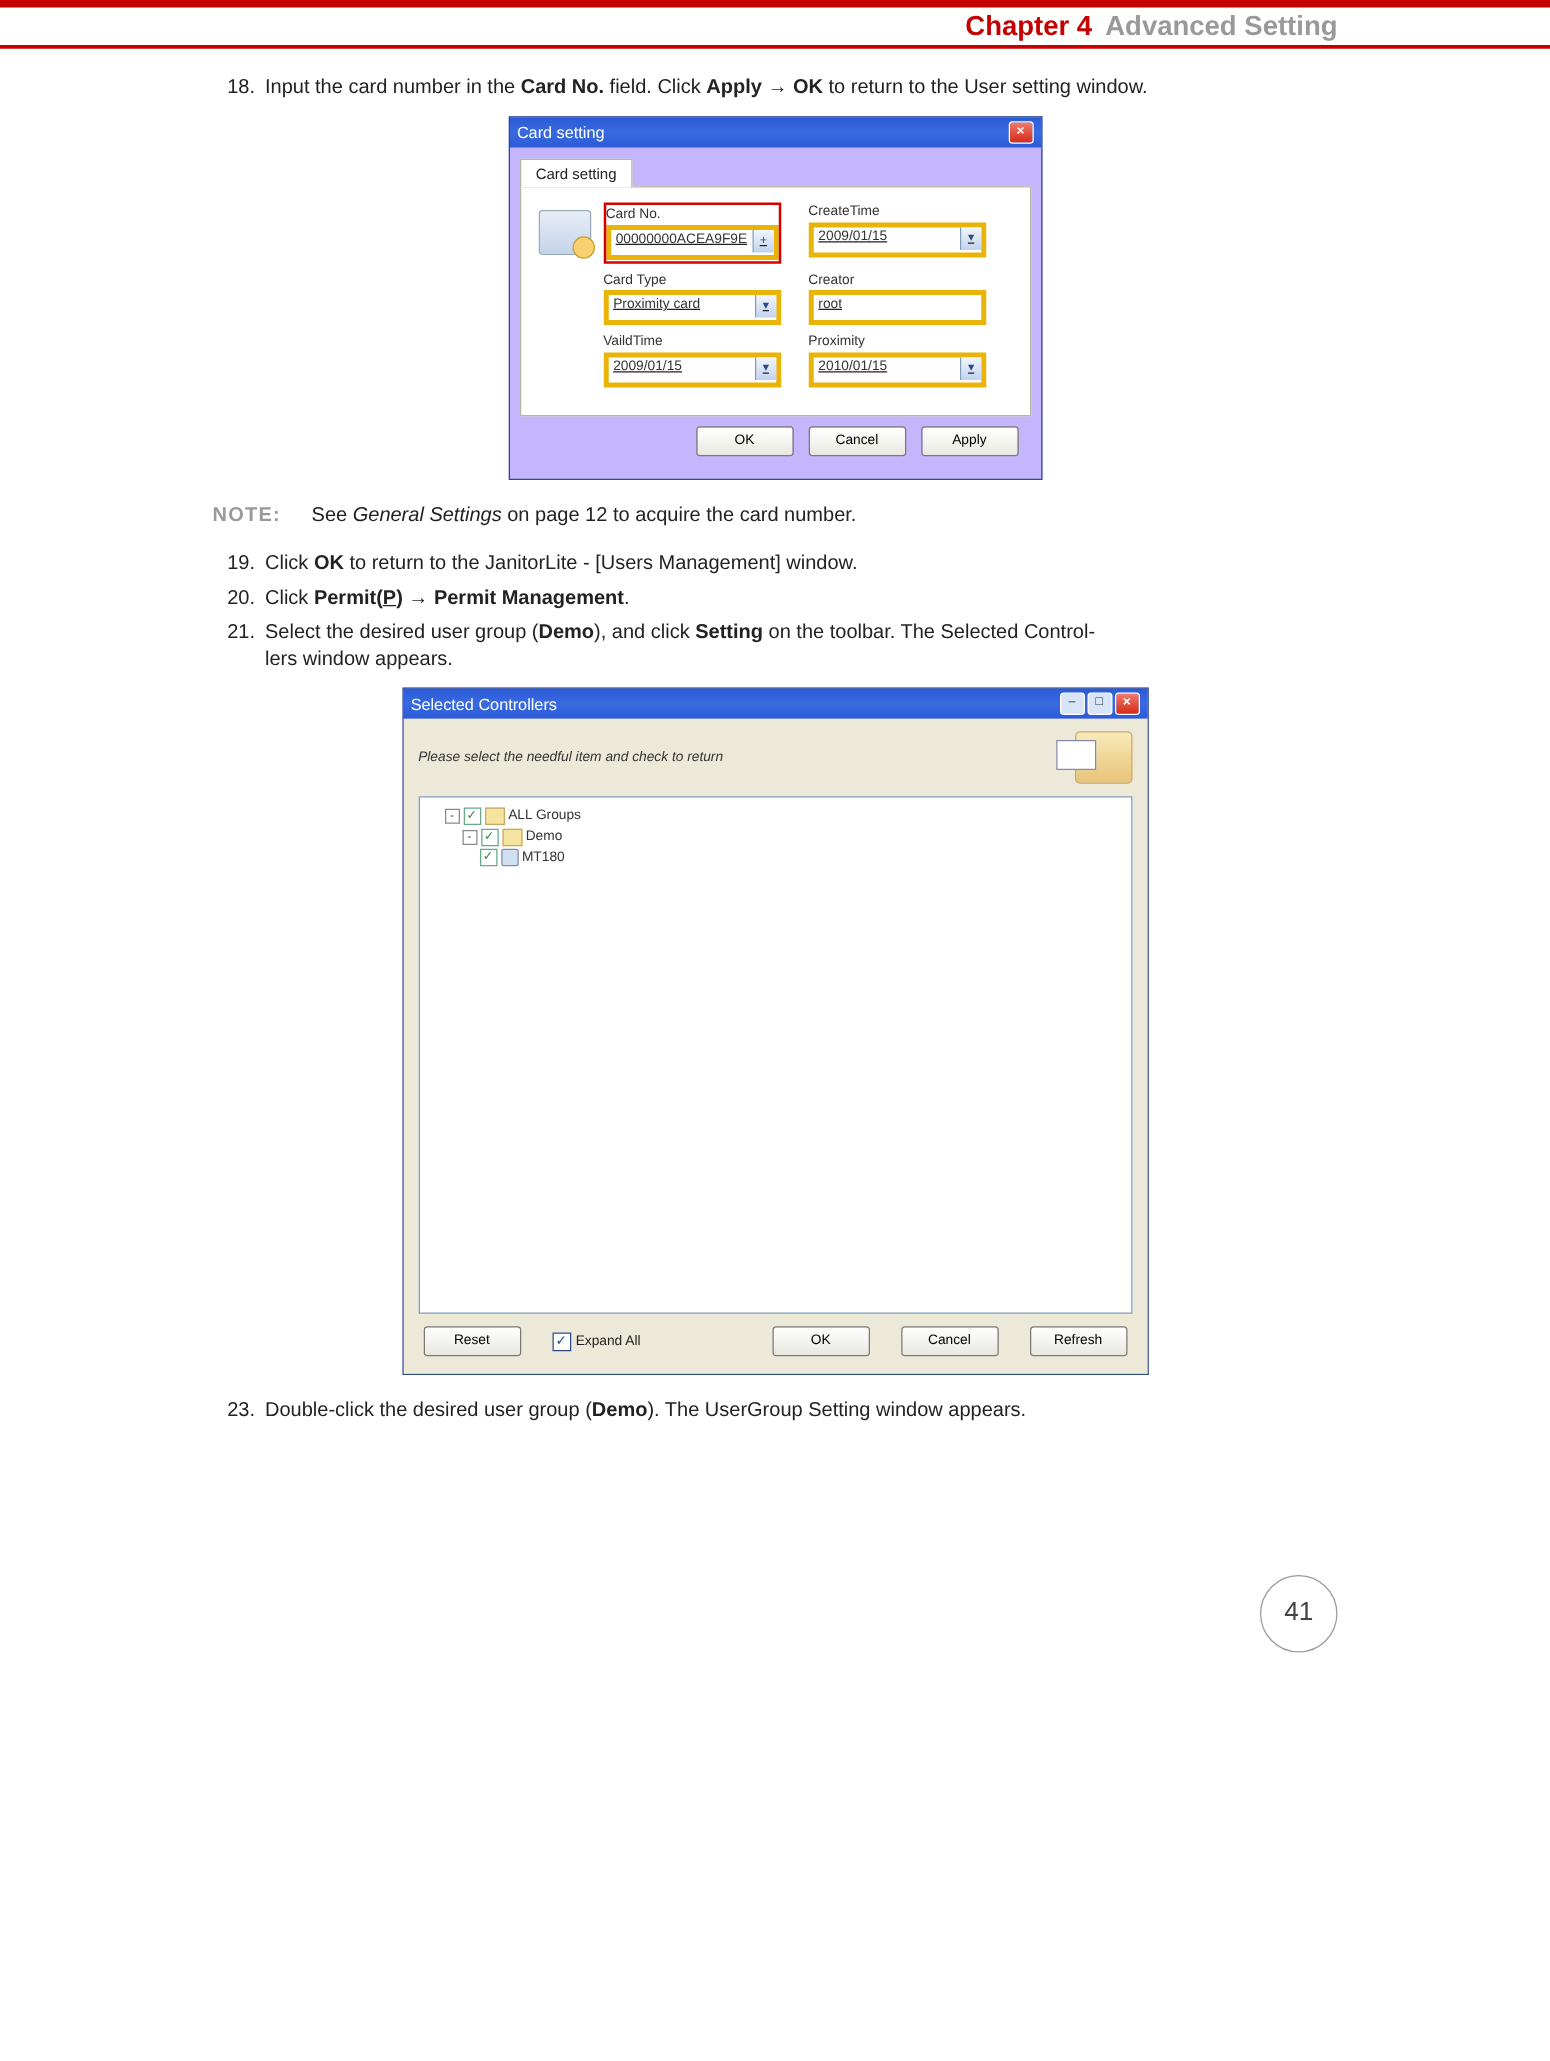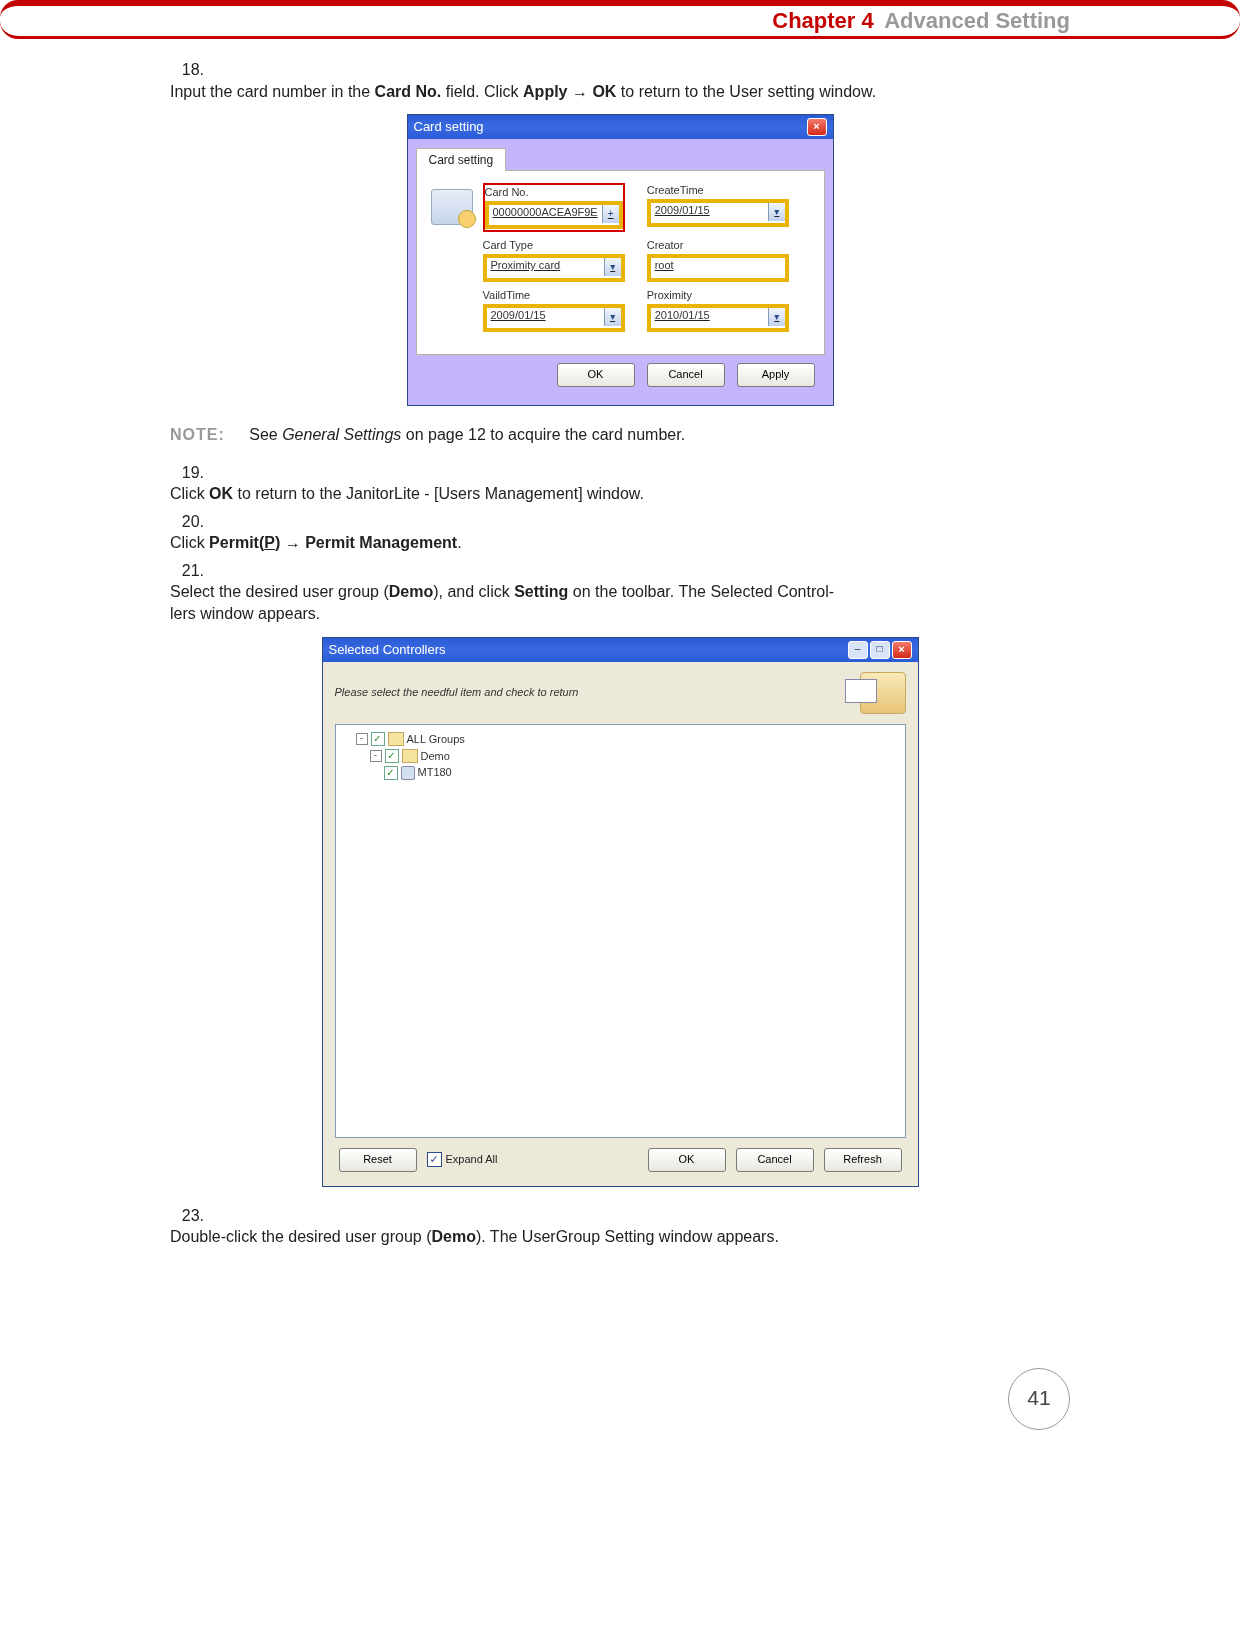--- a/index.html
+++ b/index.html
@@ -13,32 +13,30 @@
   }
   .page {
     padding: 0 0 40px 0;
   }
   .topbar {
     border-top: 6px solid #c40000;
     border-bottom: 3px solid #c40000;
     text-align: right;
     padding: 2px 170px 2px 0;
     font-weight: bold;
-    border-radius: 18px;
   }
   .topbar .ch { color: #c40000; font-size: 22px; }
   .topbar .sec { color: #999; font-size: 22px; margin-left: 6px; }
   .content {
     margin: 20px 170px 0 170px;
     line-height: 1.35;
   }
   .step {
     display: flex;
     margin-bottom: 6px;
-    flex-direction: column;
   }
   .step .num { width: 34px; text-align: right; padding-right: 8px; }
   .step .txt { flex: 1; }
   b { font-weight: bold; }
   em { font-style: italic; }
   .note {
     margin: 18px 0 16px 0;
   }
   .note-label {
     color: #999;
@@ -211,21 +209,21 @@
   .treepane ul { list-style: none; margin: 0; padding-left: 14px; }
   .treenode { display: flex; align-items: center; gap: 3px; padding: 1px 0; }
   .sq { width:10px; height:10px; border:1px solid #888; text-align:center; font-size:9px; line-height:9px; color:#333;}
   .cb { width:12px; height:12px; border:1px solid #6a8; background:#fff; color:#2a8a2a; text-align:center; font-size:10px; line-height:11px;}
   .foldicon { width:14px; height:12px; background:#f5e3a0; border:1px solid #c8a860;}
   .devicon { width:12px; height:12px; background:#cfe0f0; border:1px solid #88a; border-radius:2px;}
   .footer2 {
     display:flex;
     align-items:center;
     padding: 10px 4px 4px 4px;
-    gap: 10px;
+    gap: 25px;
   }
   .footer2 .spacer { flex:1; }
   .cblbl { display:flex; align-items:center; gap:4px; font-size:11px;}
   .cblbl .cbx { width:13px; height:13px; border:1px solid #2a4a8a; background:#fff; color:#2a4a8a; text-align:center; font-size:11px; line-height:12px;}
 
   .pagenum-wrap {
     text-align: right;
     margin: 120px 170px 0 0;
   }
   .pagenum {

